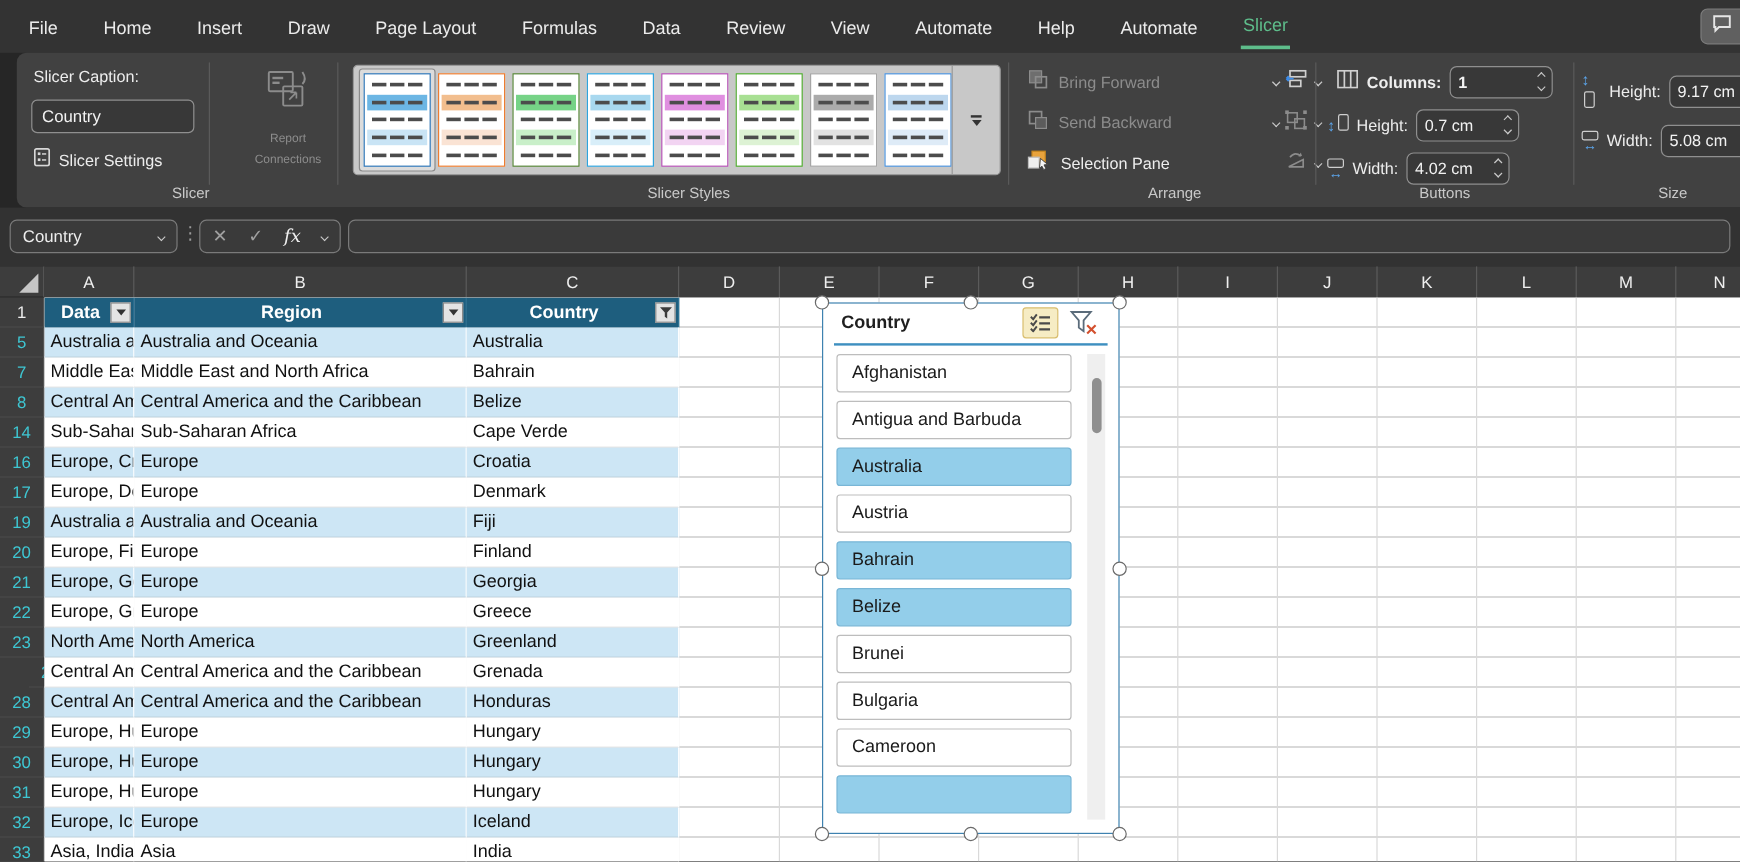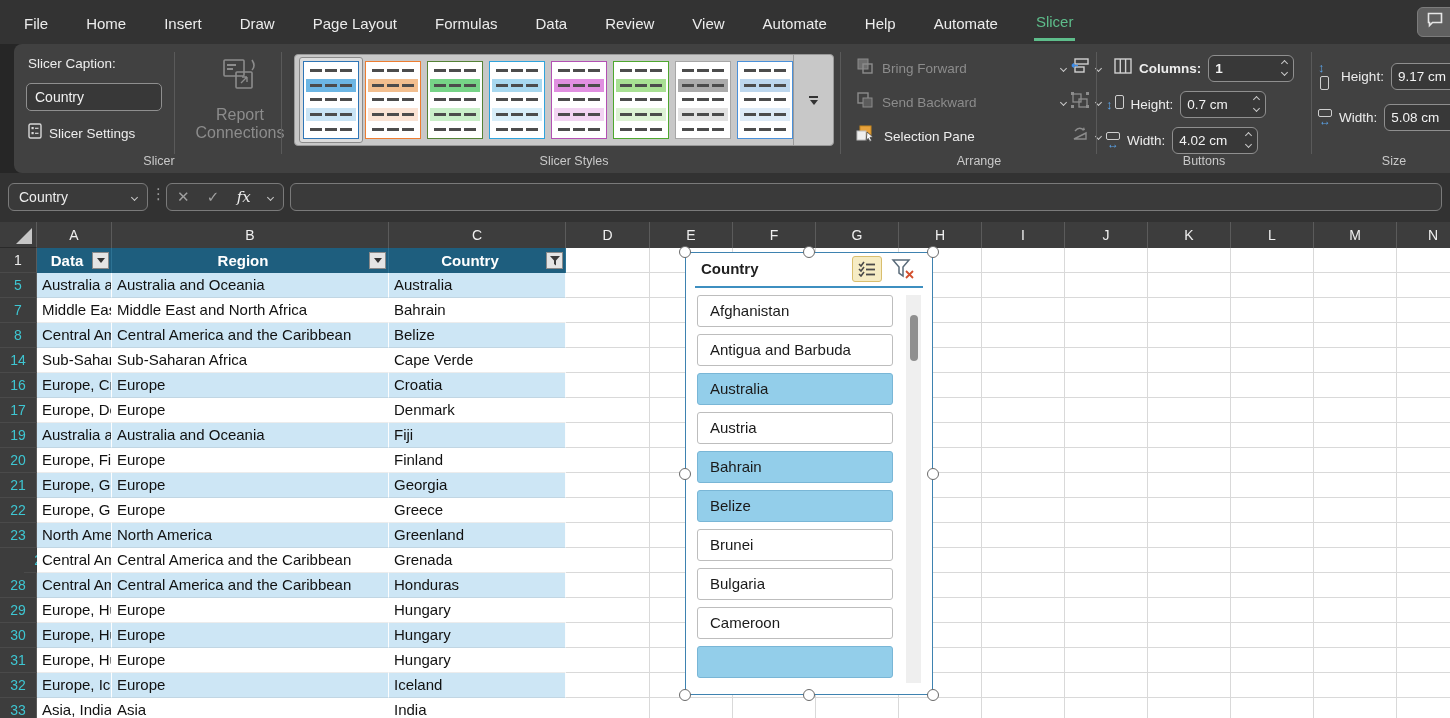--- a/index.html
+++ b/index.html
@@ -22,21 +22,21 @@
   .vsep { position:absolute; top:8px; height:102px; width:1px; background:#5a5a5a; }
   .grp-label { position:absolute; top:110px; height:18px; font-size:12.5px; color:#C9C9C9; text-align:center; }
   .rlabel { font-size:13.5px; color:#EDEDED; }
   .disabled { color:#8C8C8C !important; }
   #caption-input { position:absolute; left:12px; top:39px; width:136px; height:28px; background:#383838;
     border:1px solid #8f8f8f; border-radius:5px; color:#F2F2F2; font-size:14px; padding:0 8px;
     display:flex; align-items:center; }
   #settings-btn { position:absolute; left:14px; top:76px; height:26px; display:flex; align-items:center; gap:7px; }
   #report-conn { position:absolute; left:176px; top:8px; width:100px; height:100px; display:flex;
     flex-direction:column; align-items:center; text-align:center; }
-  #report-conn .rlabel { line-height:18px; font-size:16px; }
+  #report-conn .rlabel { line-height:18px; font-size:10px; }
 
   
   #gallery { position:absolute; left:280px; top:10px; width:540px; height:92px; background:#C8C8C8;
     border:1px solid #999; border-radius:4px; }
   .thumb-sel { position:absolute; top:2px; width:64px; height:86px; background:#DCDCDC;
     border:1px solid #8a8a8a; border-radius:3px; }
   .thumb { position:absolute; top:6px; width:56px; height:78px; background:#fff; padding:2px;
     display:flex; flex-direction:column; gap:2px; }
   .trow { height:13px; display:flex; align-items:center; justify-content:space-around; padding:0 2px; }
   .dash { width:12px; height:3px; background:#4c4c4c; }

